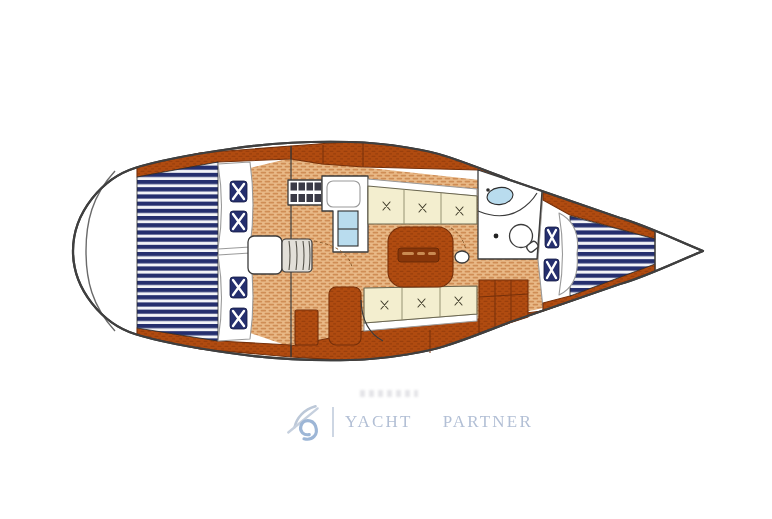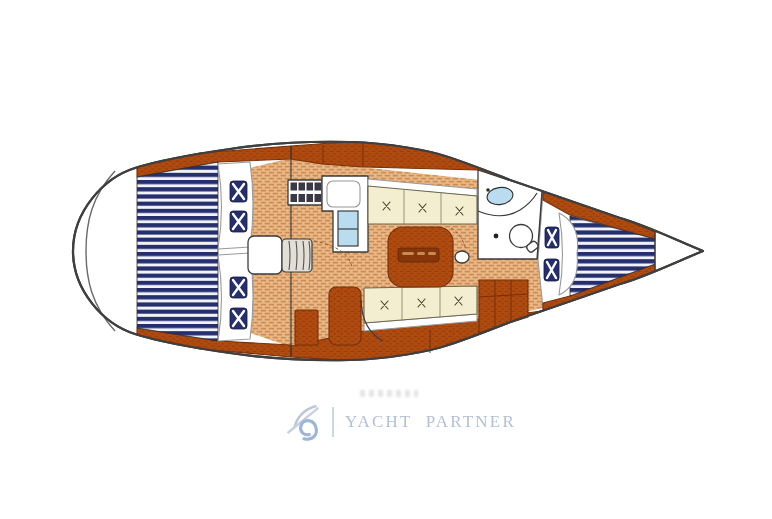--- a/index.html
+++ b/index.html
@@ -26,21 +26,21 @@
   .dash{fill:none;stroke:#8a5a2a;stroke-width:1;stroke-dasharray:3 2.6;}
   .seam{stroke:var(--wood-brown-dark);stroke-width:1;}
   .ladder-fill{fill:#e2dfd8;stroke:#3c3c3c;stroke-width:1.2;}
   .rib{fill:none;stroke:#55524a;stroke-width:1.1;}
   
   .logo{position:absolute;left:283px;top:401px;display:flex;align-items:center;}
   .logo-icon{width:42px;height:42px;}
   .logo-divider{width:2px;height:30px;background:#cdd6e3;margin:0 11px 0 7px;}
   .logo-text{font-size:17px;letter-spacing:2.2px;color:var(--logo-blue);white-space:nowrap;
              font-family:"Liberation Serif", serif;}
-  .logo-text .w1{margin-right:13px;}
+  .logo-text .w1{margin-right:30px;}
   .smudge{position:absolute;left:360px;top:390px;width:58px;height:7px;opacity:.45;
           background:repeating-linear-gradient(90deg, rgba(140,140,155,.5) 0 5px, transparent 5px 9px);
           filter:blur(1.2px);}
 </style>
 </head>
 <body>
 
 <div class="stage">
 
   <svg width="772" height="519" viewBox="0 0 772 519">

